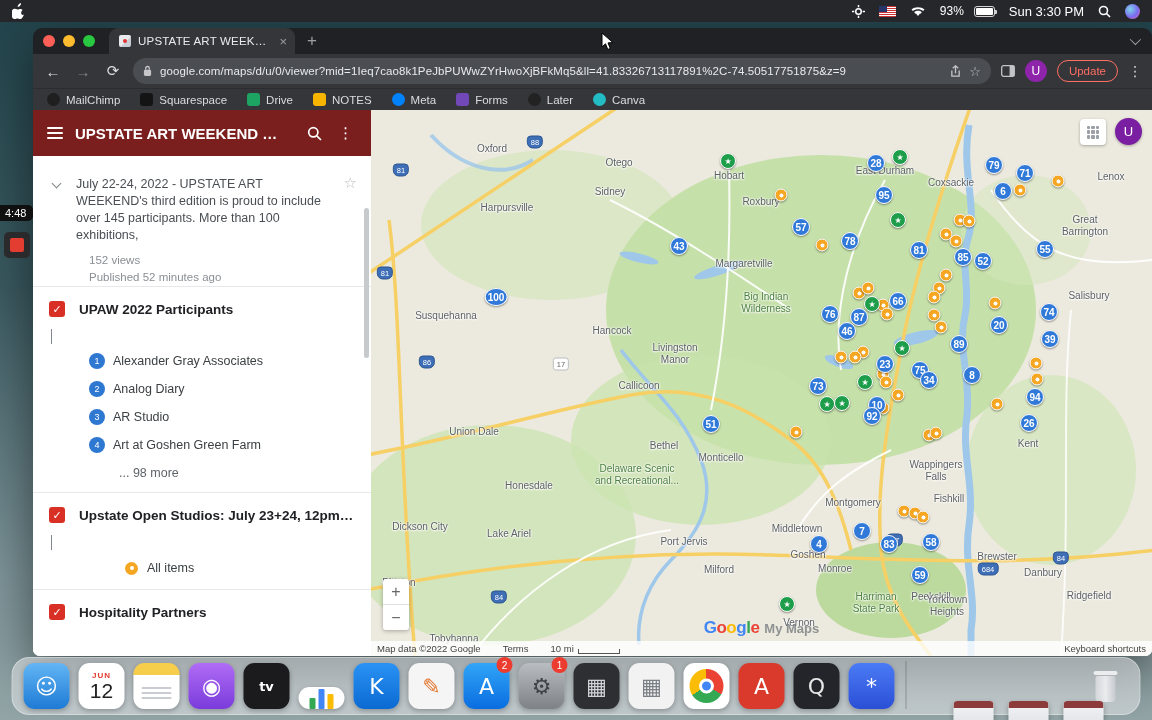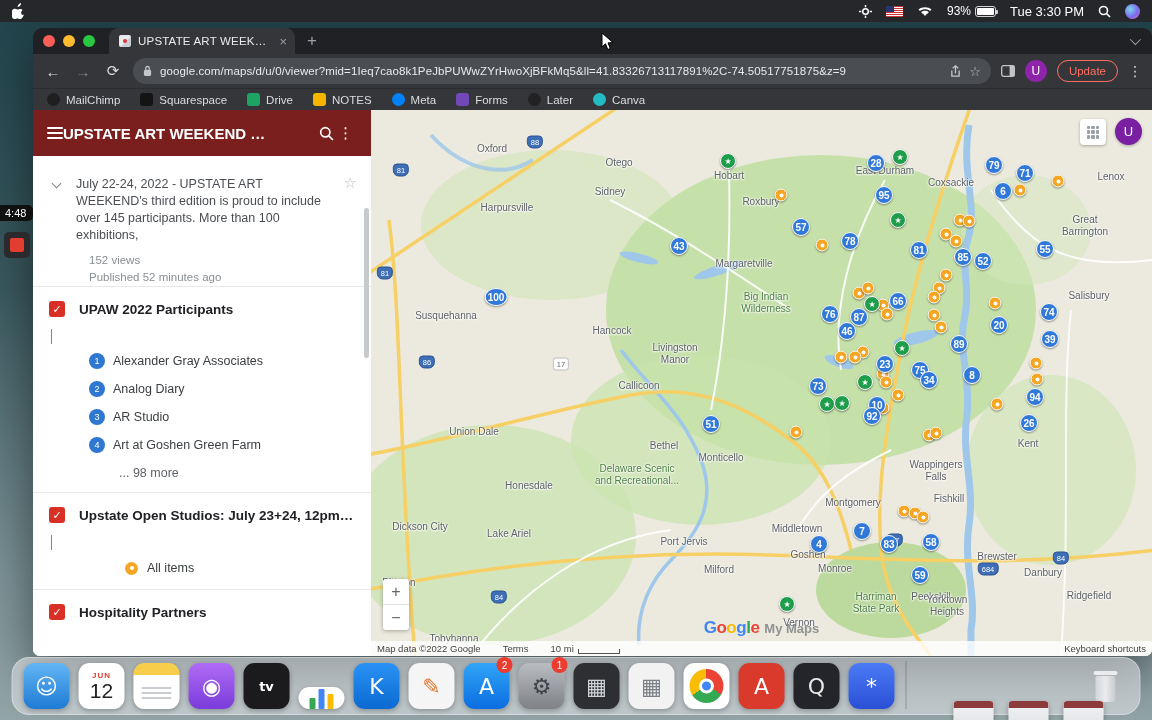--- a/index.html
+++ b/index.html
@@ -8,21 +8,21 @@
 
   
   .menubar { position:absolute; top:0; left:0; right:0; height:22px; background:rgba(38,38,42,.97);
     display:flex; align-items:center; color:#fff; font-size:13px; padding:0 12px; z-index:40; }
   .menubar .apple { width:16px; display:flex; margin-right:14px; }
   .mitem { margin-right:19px; cursor:default; }
   .mitem.bold { font-weight:bold; }
   .mb-right { margin-left:auto; display:flex; align-items:center; gap:14px; }
   .flag { width:17px; height:11px; background:repeating-linear-gradient(180deg,#c33 0 1px,#fff 1px 2px); position:relative; border-radius:1px; }
   .flag::after { content:""; position:absolute; left:0; top:0; width:8px; height:6px; background:#27356b; }
-  .battery { display:flex; align-items:center; gap:4px; font-size:12px; }
+  .battery { display:flex; align-items:center; gap:10px; font-size:12px; }
   .batt-body { width:21px; height:11px; border:1px solid rgba(255,255,255,.8); border-radius:3px; position:relative; }
   .batt-body i { position:absolute; left:1px; top:1px; bottom:1px; width:88%; background:#fff; border-radius:1px; }
   .batt-body::after { content:""; position:absolute; right:-3px; top:3px; width:2px; height:4px; background:rgba(255,255,255,.8); border-radius:0 1px 1px 0; }
   .clock { font-size:13px; }
   .siri { width:15px; height:15px; border-radius:50%; background:radial-gradient(circle at 35% 35%,#7fd4e8,#7a6cf0 55%,#e86ca8); }
 
   
   .rec-time { position:absolute; left:0; top:205px; z-index:60; background:#101010; color:#fff;
     font-size:11px; padding:2px 7px 2px 5px; border-radius:0 5px 5px 0; }
   .rec-stop { position:absolute; left:4px; top:232px; z-index:60; width:26px; height:26px; background:#2a2a2c;
@@ -61,21 +61,21 @@
 
   .bookmarksbar { height:22px; background:#35363a; border-top:1px solid #2b2c2f; display:flex; align-items:center;
     padding:0 14px; gap:20px; }
   .bm { display:flex; align-items:center; gap:6px; color:#dadce0; font-size:11.5px; cursor:pointer; }
   .bm i { width:13px; height:13px; display:inline-block; }
 
   .content { flex:1; display:flex; min-height:0; background:#fff; }
 
   
   .sidebar { width:338px; flex:none; background:#fff; position:relative; display:flex; flex-direction:column; overflow:hidden; }
-  .sb-header { height:46px; background:var(--maroon); display:flex; align-items:center; padding:0 14px; flex:none; }
+  .sb-header { height:46px; background:var(--maroon); display:flex; align-items:center; padding:0 14px; gap:12px; flex:none; }
   .hamb { width:16px; display:flex; flex-direction:column; gap:3px; cursor:pointer; }
   .hamb i { height:2px; background:#fff; border-radius:1px; }
   .sb-title { flex:1; color:#fff; font-size:15px; font-weight:bold; white-space:nowrap; overflow:hidden; text-overflow:ellipsis; }
   .sb-hic { display:flex; cursor:pointer; }
   .sb-dots { color:#fff; font-size:15px; cursor:pointer; padding:0 4px; }
   .sb-body { flex:1; overflow:hidden; font-size:12.5px; color:#3c4043; position:relative; }
   .desc-row { display:flex; padding:20px 14px 0 14px; gap:10px; }
   .chev { width:7px; height:7px; border-right:1.8px solid #80868b; border-bottom:1.8px solid #80868b;
     transform:rotate(45deg); flex:none; cursor:pointer; }
   .desc-chev { margin:4px 6px 0 6px; }
@@ -203,21 +203,21 @@
           <path d="M1.5 4.4C5 1.4 11 1.4 14.5 4.4L13.1 6C10.3 3.7 5.7 3.7 2.9 6z" fill="#fff"></path>
           <path d="M4.2 7.2c2.1-1.8 5.5-1.8 7.6 0L10.6 8.8c-1.4-1.2-3.8-1.2-5.2 0z" fill="#fff"></path>
         </svg>
     </span>
     <span class="battery">
       <span>93%</span>
       <span class="batt-body">
           <i></i>
         </span>
     </span>
-    <span class="clock">Tue 3:30 PM</span>
+    <span class="clock">Sun 3:30 PM</span>
     <span style="display:flex">
       <svg viewBox="0 0 13 13" width="13" height="13">
           <circle cx="5.5" cy="5.5" r="4" fill="none" stroke="#fff" stroke-width="1.6"></circle>
           <line x1="8.5" y1="8.5" x2="12" y2="12" stroke="#fff" stroke-width="1.6"></line>
         </svg>
     </span>
     <span class="siri"></span>
   </span>
 </div>
 

